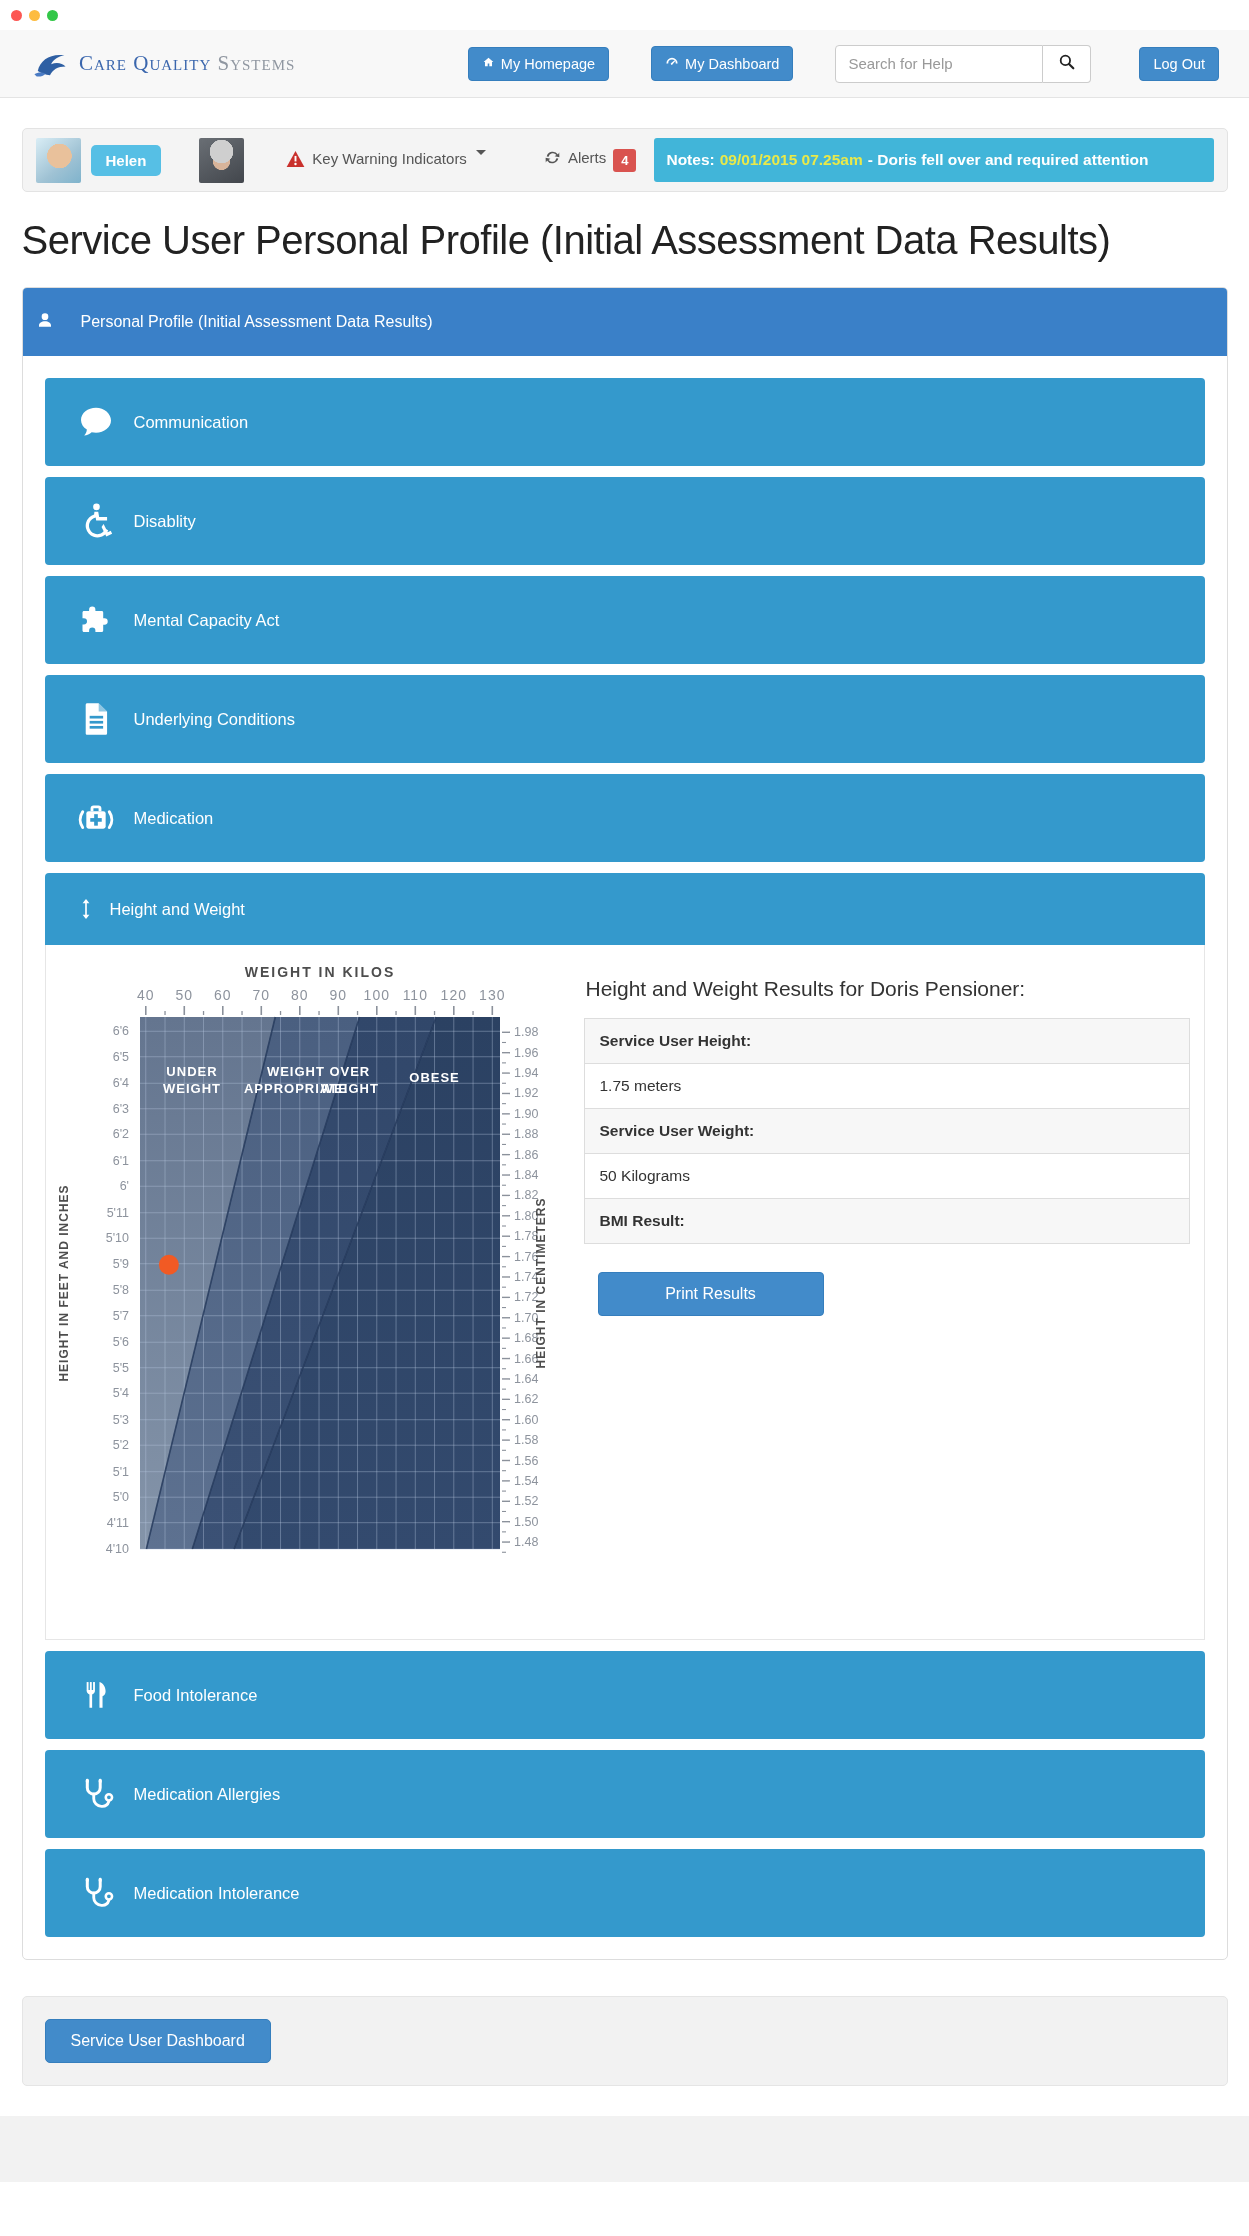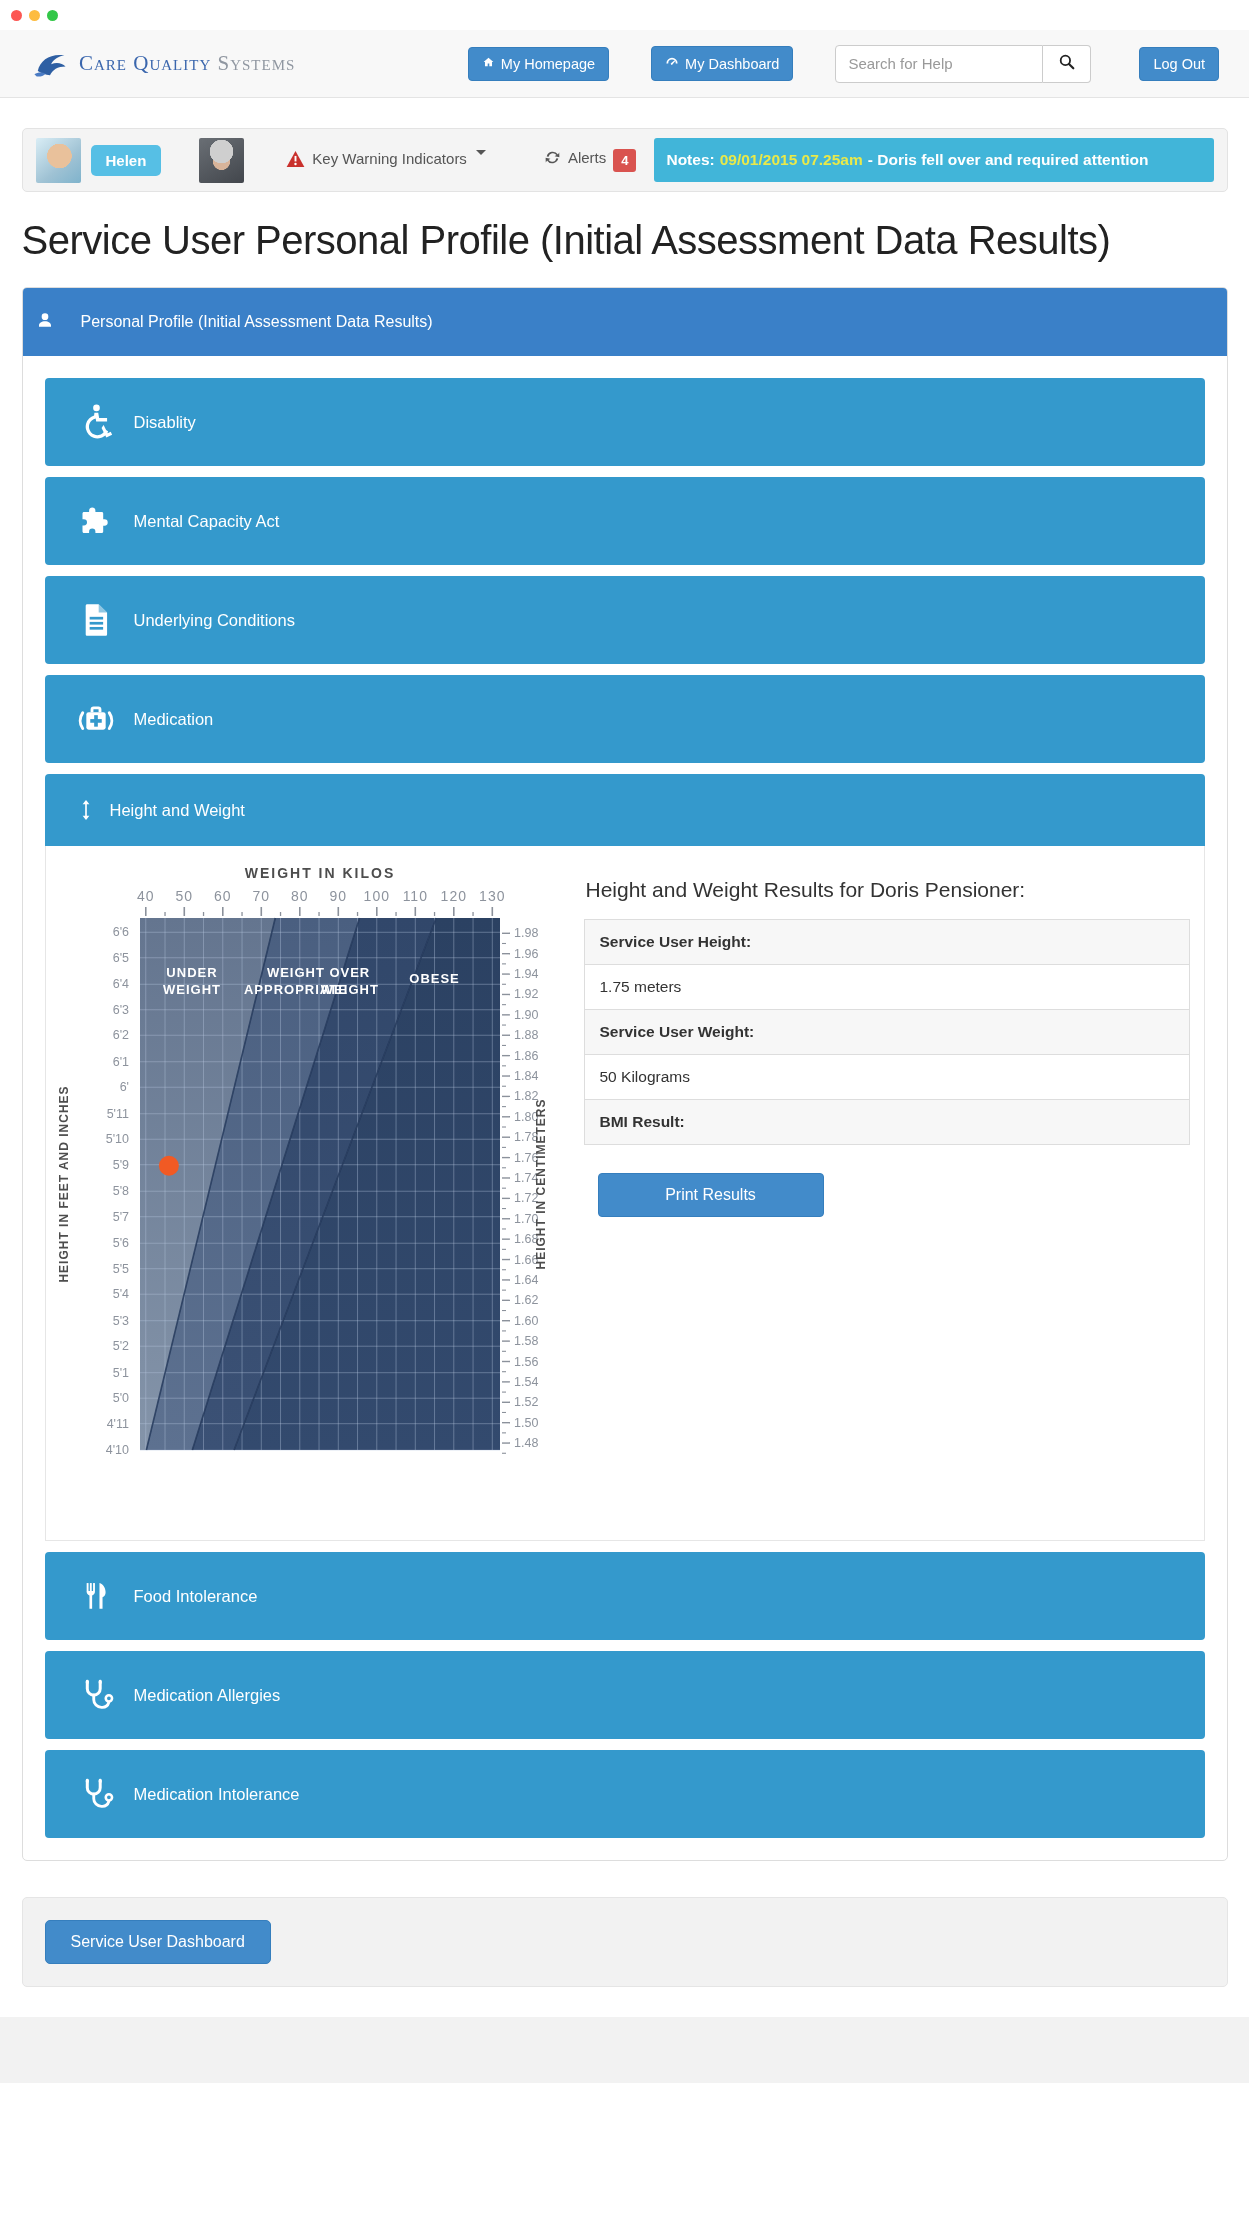--- a/index.html
+++ b/index.html
@@ -168,20 +168,28 @@
     <div class="panel-heading">
       <span>
         <svg width="16" height="16" viewBox="0 0 24 24">
             <path fill="#fff" d="M12 12a5 5 0 1 0 0-10 5 5 0 0 0 0 10zm0 2c-5 0-9 2.6-9 6.2V22h18v-1.8c0-3.6-4-6.2-9-6.2z"></path>
           </svg>
       </span>
       <span>Personal Profile (Initial Assessment Data Results)</span>
     </div>
     <div class="panel-body">
 
+      <div class="acc-item">
+        <span class="icon-lg">
+          <svg width="36" height="36" viewBox="0 0 24 24">
+              <path fill="#fff" d="M12 2.5c-5.5 0-10 3.6-10 8.1 0 2.6 1.5 4.9 3.9 6.4-.1 1.5-.7 2.9-1.8 4 1.9-.2 3.7-1 5-2.2 1 .2 1.9.3 2.9.3 5.5 0 10-3.6 10-8.1S17.5 2.5 12 2.5z"></path>
+            </svg>
+        </span>
+        <span>Communication</span>
+      </div>
 
       <div class="acc-item">
         <span class="icon-lg">
           <svg width="38" height="38" viewBox="0 0 24 24" fill="#fff">
             <circle cx="12.3" cy="3.1" r="2.1"></circle>
             <path d="M11 6.2h2.4l.6 3.3h5v2.2h-6.9l-.3-1.9a5.3 5.3 0 1 0 6 7.1l1.9 1a7.4 7.4 0 1 1-8.9-10z"></path>
             <path d="M16.8 13.9l2.6 5.2 1.9-.9.9 1.8-3.7 1.8-3-6z"></path>
           </svg>
         </span>
         <span>Disablity</span>

